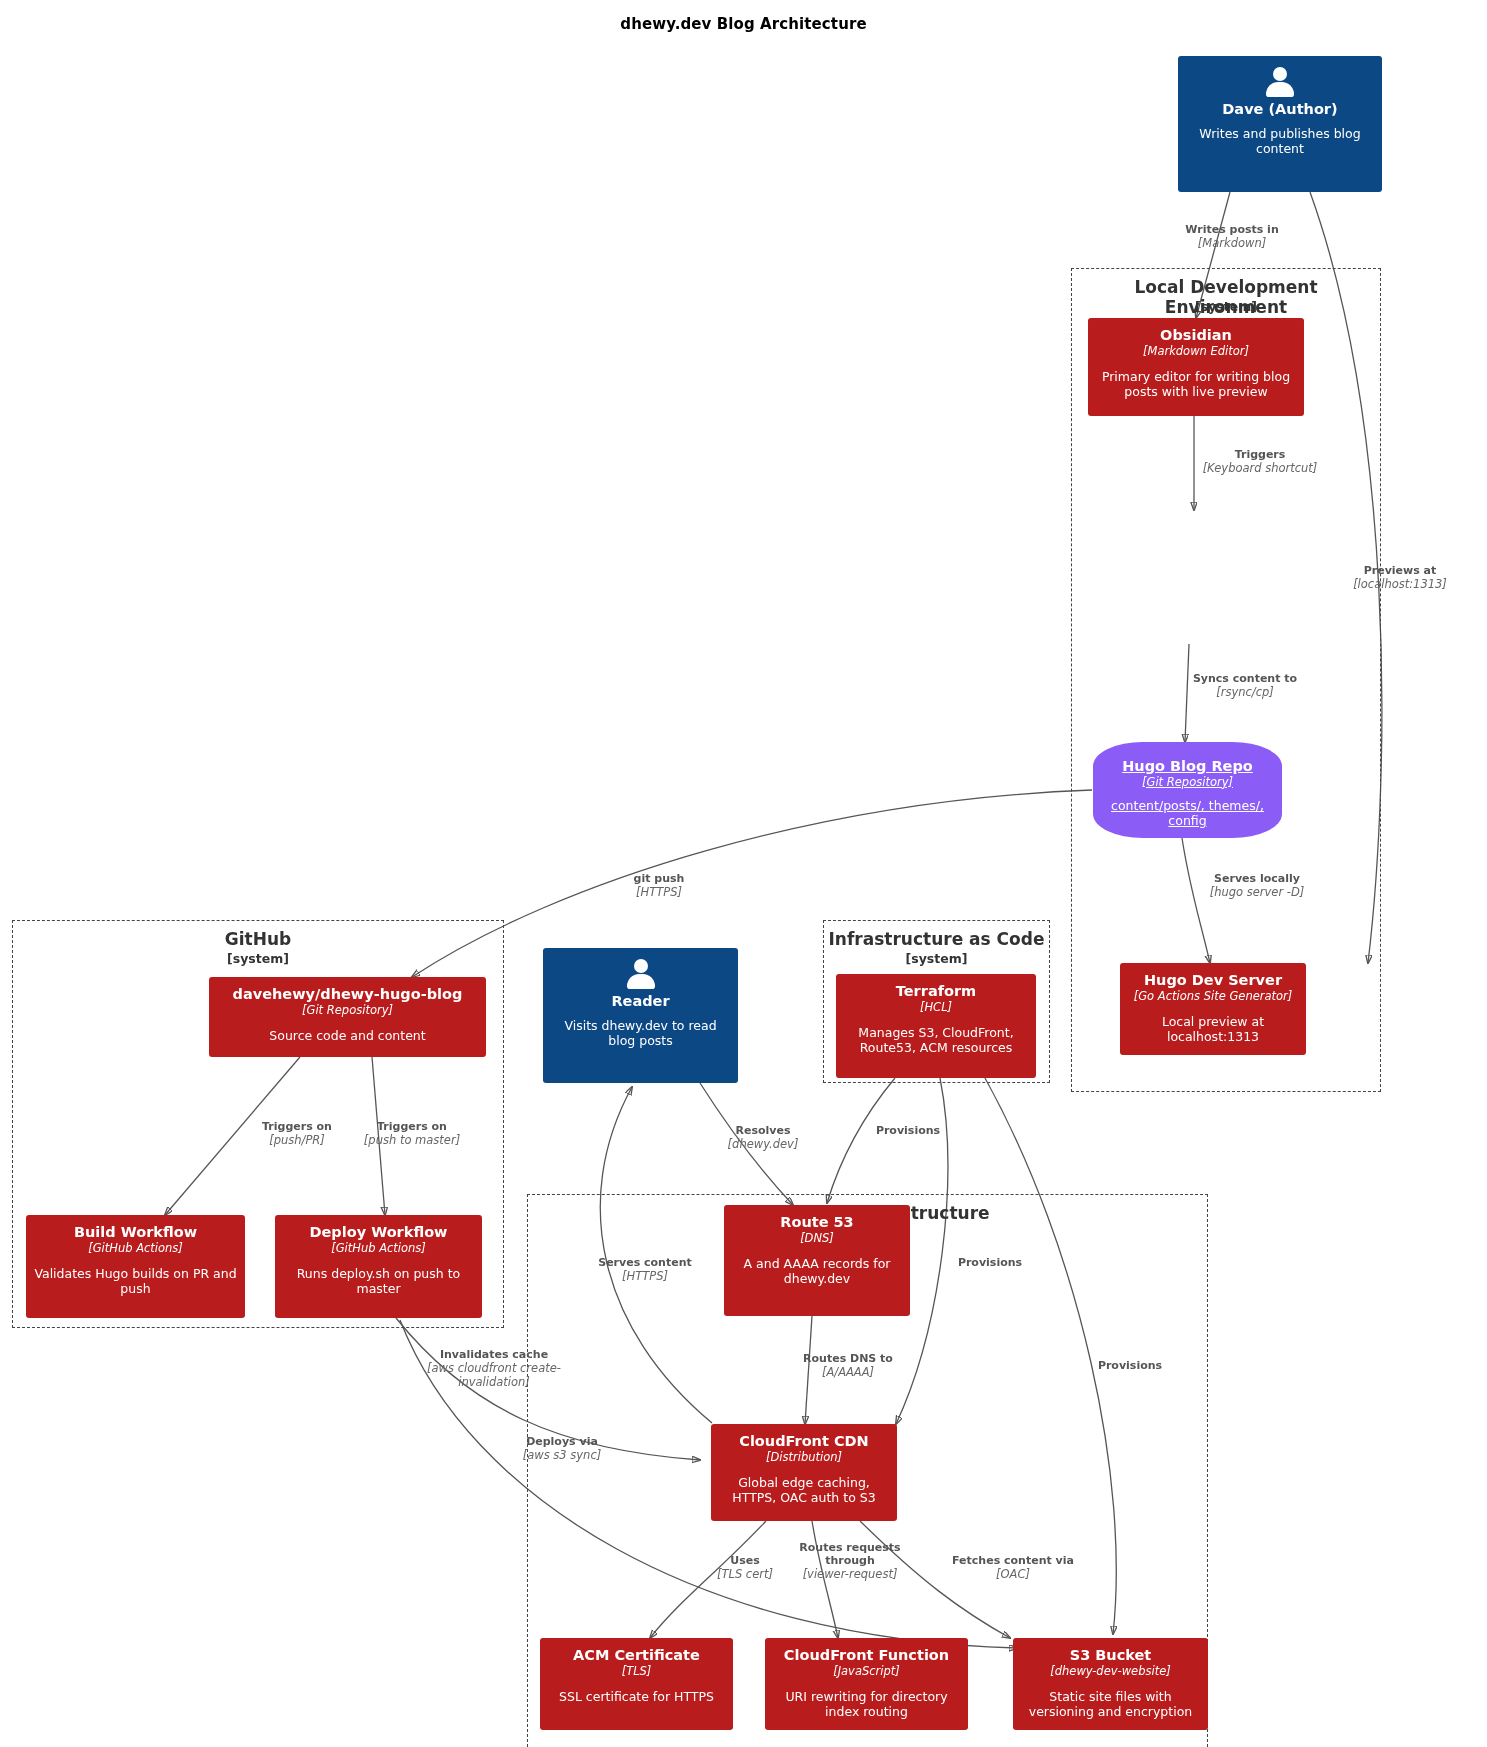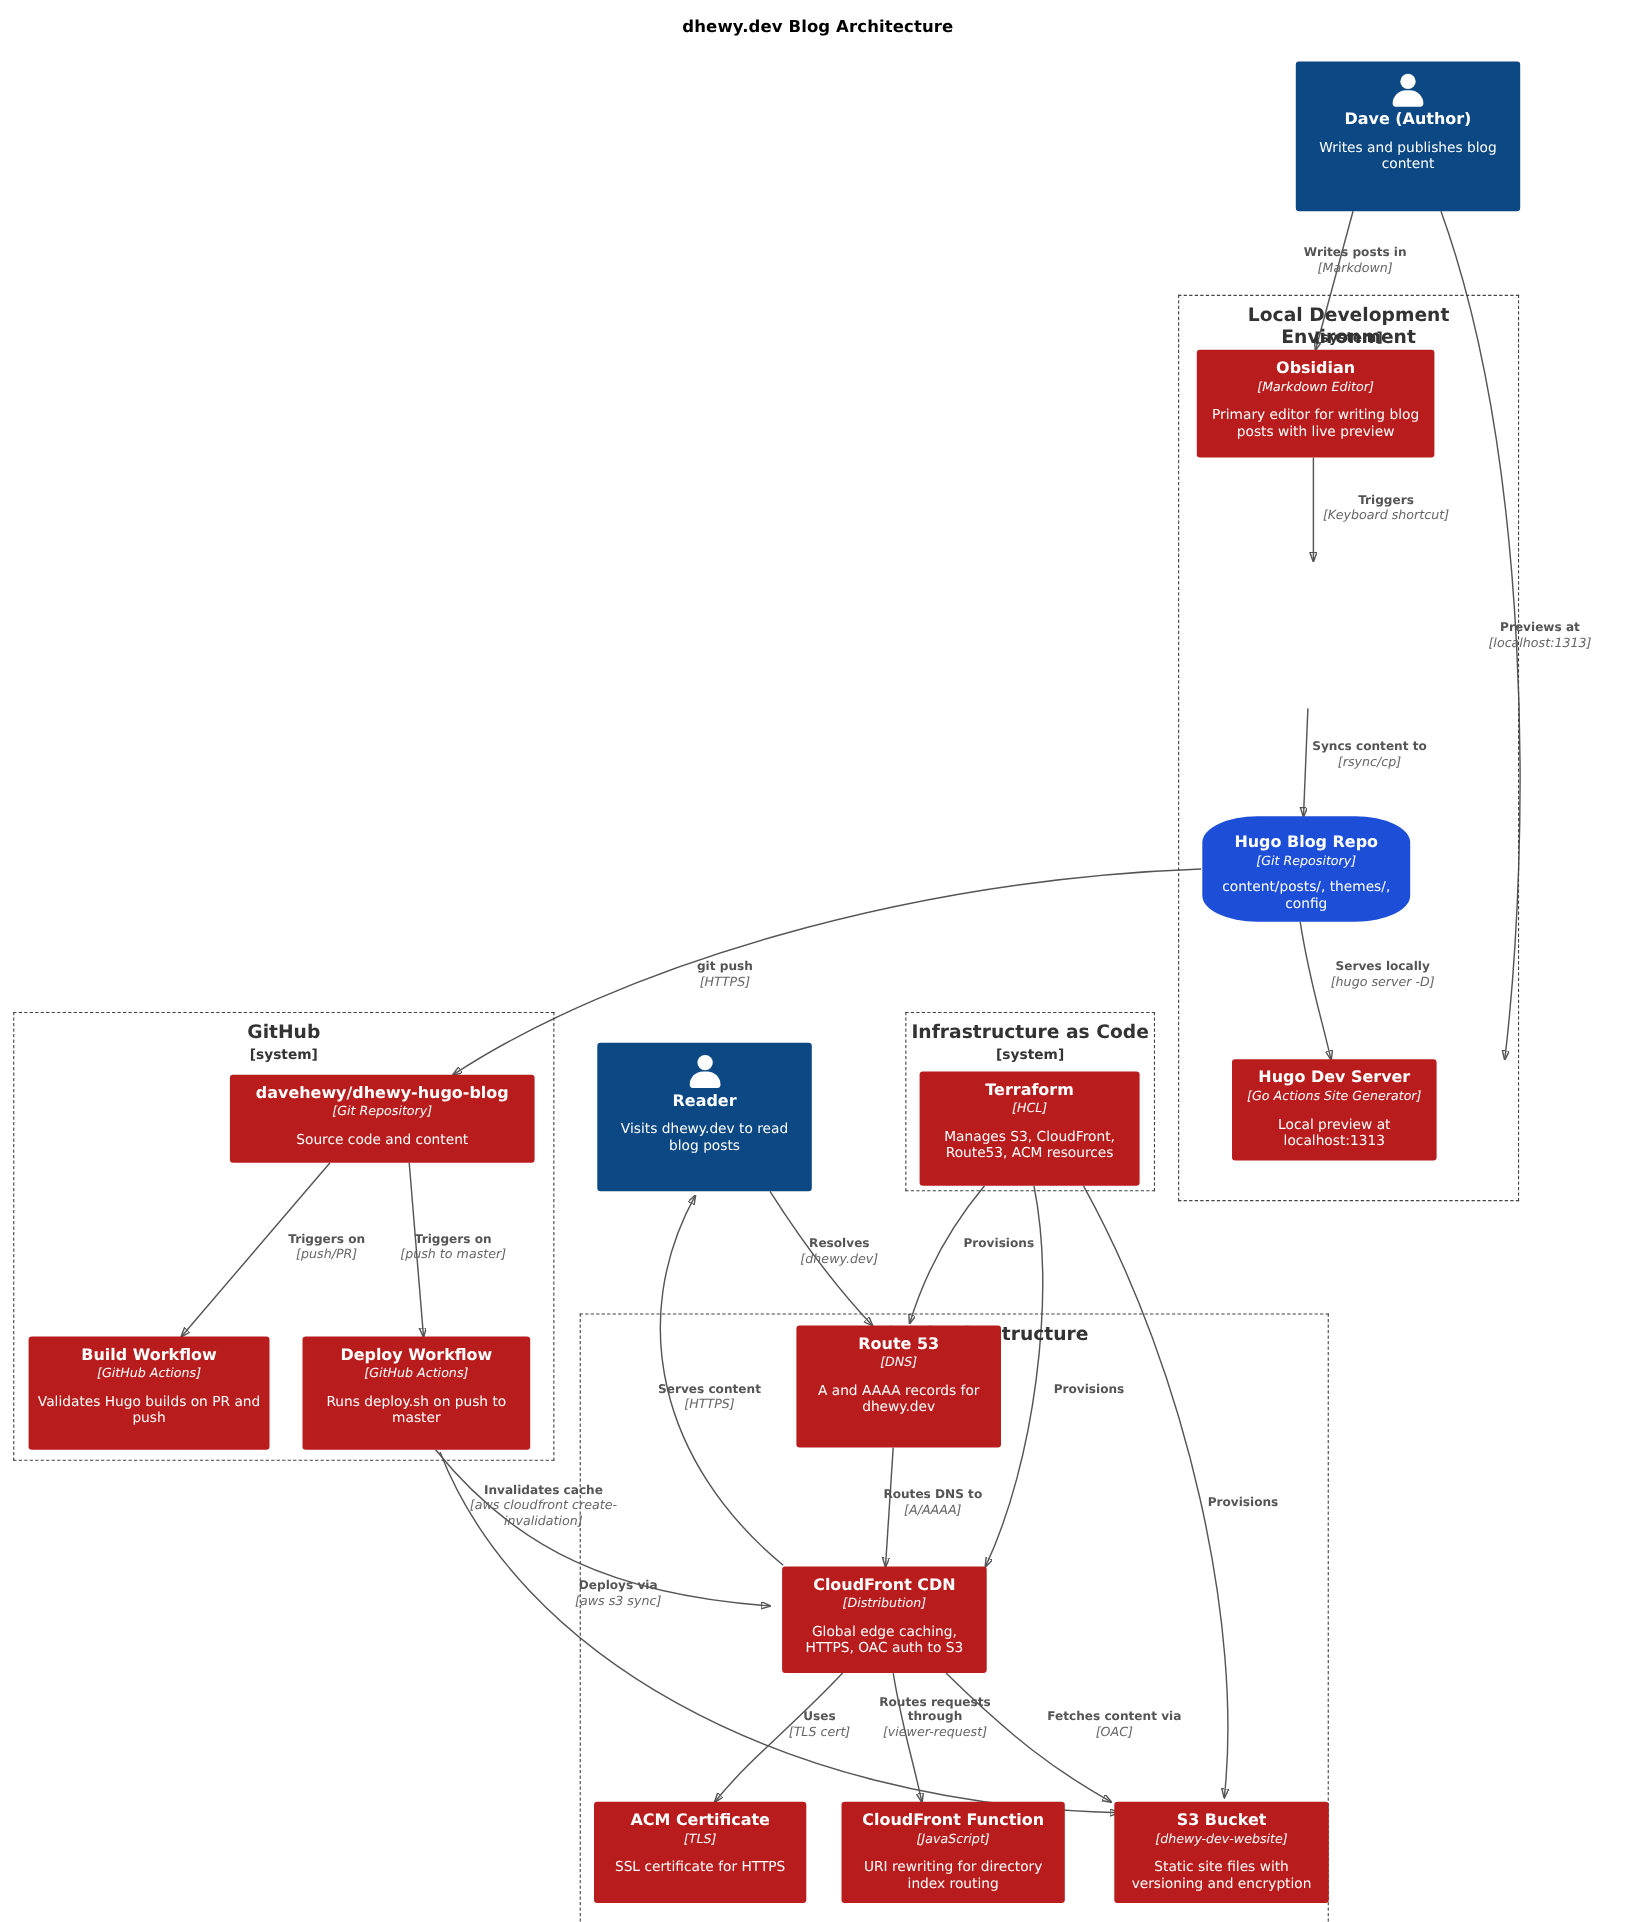--- a/index.html
+++ b/index.html
@@ -22,21 +22,21 @@
   .boundary-title{position:absolute;left:0;width:100%;text-align:center;
       font-size:17px;font-weight:bold;color:#333;top:8px;}
   .boundary-sub{position:absolute;left:0;width:100%;text-align:center;
       font-size:12.5px;font-weight:bold;color:#333;top:30px;}
 
   
   .node{position:absolute;box-sizing:border-box;color:#fff;text-align:center;
         padding:9px 8px 9px 8px;border-radius:3px;overflow:hidden;}
   .node.person{background:#0b4884;}
   .node.container{background:#b91c1c;}
-  .node.db{background:#1d4ed8;border-radius:50px/24px;}
+  .node.db{background:#8b5cf6;border-radius:50px/24px;text-decoration:underline;}
   .node .n-name{font-size:14.5px;font-weight:bold;line-height:1.15;}
   .node .n-tech{font-size:11.5px;font-style:italic;line-height:1.25;margin-top:0px;}
   .node .n-desc{font-size:12.5px;line-height:1.22;margin-top:11px;font-weight:normal;}
   .node.db .n-desc{margin-top:9px;}
   .node.person .n-desc{margin-top:8px;}
 
   .person-icon{display:block;margin:2px auto 4px auto;width:34px;height:30px;position:relative;}
   .person-icon .head{position:absolute;left:10px;top:0;width:14px;height:14px;border-radius:50%;background:#fff;}
   .person-icon .body{position:absolute;left:3px;top:15px;width:28px;height:15px;background:#fff;
       border-radius:13px 13px 3px 3px;}

